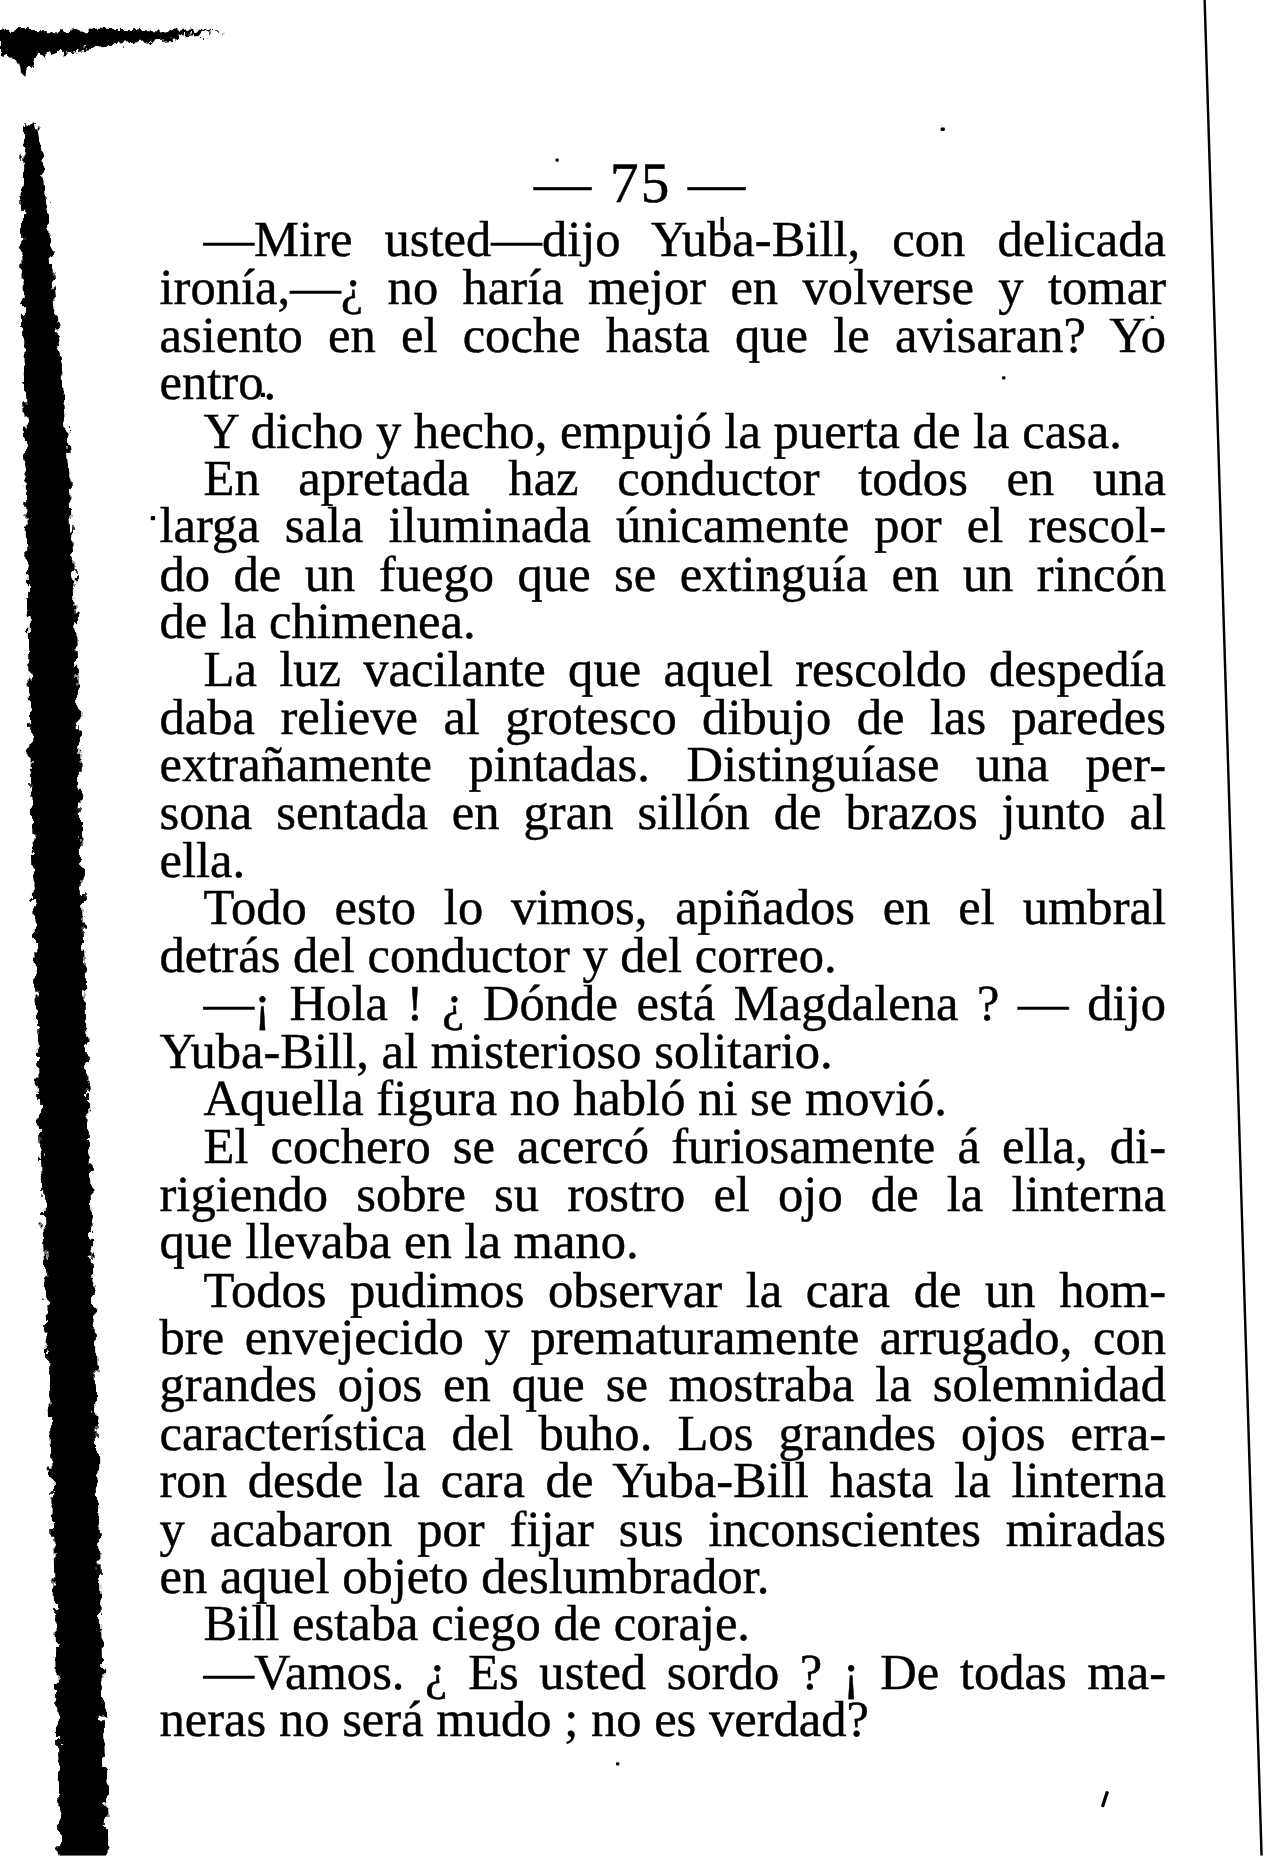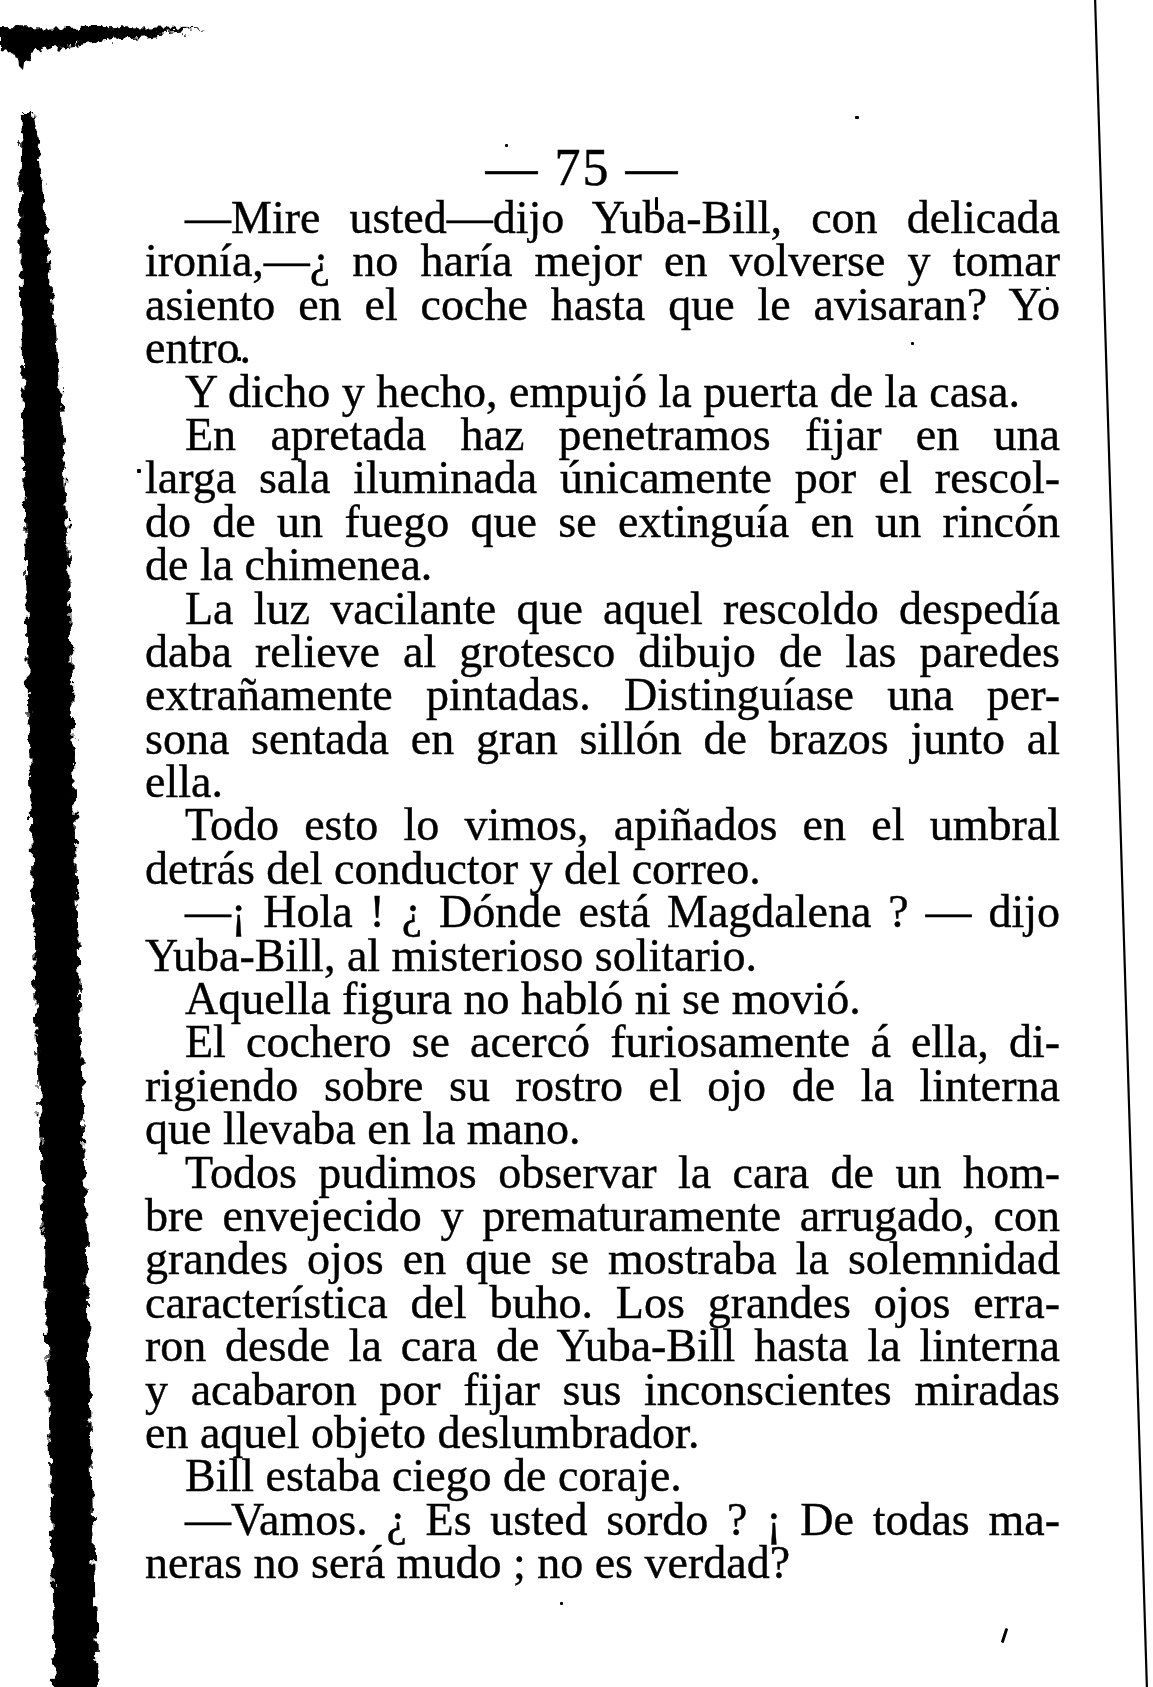--- a/index.html
+++ b/index.html
@@ -73,21 +73,21 @@
   </svg>
 
   <div class="page-number">— 75 —</div>
 
   <div class="text-block">
       <div class="line indent">—Mire usted—dijo Yuba-Bill, con delicada</div>
       <div class="line">ironía,—¿ no haría mejor en volverse y tomar</div>
       <div class="line">asiento en el coche hasta que le avisaran? Yo</div>
       <div class="line last">entro.</div>
       <div class="line indent last">Y dicho y hecho, empujó la puerta de la casa.</div>
-      <div class="line indent">En apretada haz penetramos fijar en una</div>
+      <div class="line indent">En apretada haz conductor todos en una</div>
       <div class="line">larga sala iluminada únicamente por el rescol-</div>
       <div class="line">do de un fuego que se extinguía en un rincón</div>
       <div class="line last">de la chimenea.</div>
       <div class="line indent">La luz vacilante que aquel rescoldo despedía</div>
       <div class="line">daba relieve al grotesco dibujo de las paredes</div>
       <div class="line">extrañamente pintadas. Distinguíase una per-</div>
       <div class="line">sona sentada en gran sillón de brazos junto al</div>
       <div class="line last">ella.</div>
       <div class="line indent">Todo esto lo vimos, apiñados en el umbral</div>
       <div class="line last">detrás del conductor y del correo.</div>

